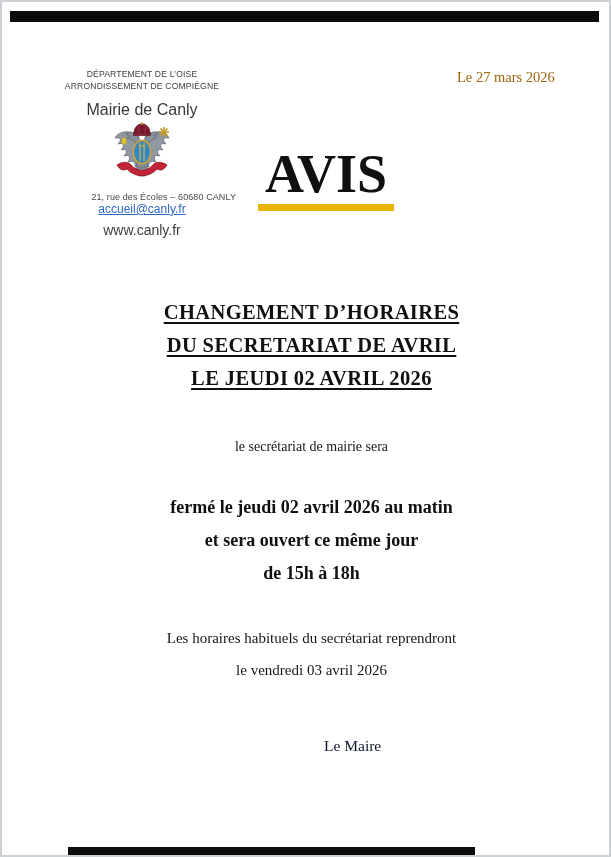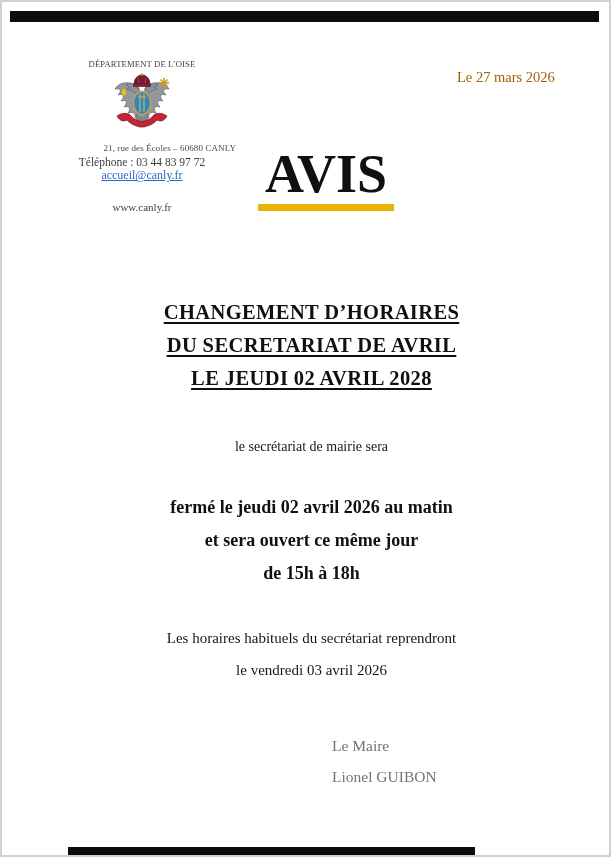--- a/index.html
+++ b/index.html
@@ -12,33 +12,33 @@
     overflow:hidden;
     font-family:"Liberation Serif", serif;
     color:#101010;
   }
   
   .bar-top{position:absolute;left:8px;top:9px;width:589px;height:11px;background:#0c0c0c;}
   .bar-bottom{position:absolute;left:66px;top:845px;width:407px;height:10px;background:#0c0c0c;}
 
   
   .letterhead{
-    position:absolute;left:46px;top:56px;width:188px;
+    position:absolute;left:46px;top:66px;width:188px;
     text-align:center;
-    font-family:Liberation Serif, serif;
+    font-family:Liberation Sans, sans-serif;
     color:#3e3e3e;
   }
   .lh-dept{font-size:8.6px;letter-spacing:.15px;color:#414141;line-height:1.45;}
   .lh-mairie{font-size:16px;color:#383838;margin-top:8px;}
   .lh-logo{margin-top:3px;line-height:0;}
   .lh-addr{font-size:9px;color:#4a4a4a;margin-top:6px;letter-spacing:.1px;text-align:right;}
   .lh-phone{font-size:11.5px;color:#3d3d3d;margin-top:3px;}
   .lh-mail{font-size:12px;margin-top:0;}
   .lh-mail a{color:#2e68c5;text-decoration:underline;cursor:pointer;}
-  .lh-www{font-size:11px;color:#3d3d3d;margin-top:18px;}
+  .lh-www{font-size:14px;color:#3d3d3d;margin-top:6px;}
 
   
   .date-line{position:absolute;left:455px;top:67px;font-size:14.5px;color:#a16207;}
 
   
   .avis-wrap{position:absolute;left:0;top:144px;width:648px;text-align:center;}
   .avis{
     display:inline-block;
     font-size:54px;font-weight:bold;line-height:1.04;
     letter-spacing:0px;
@@ -63,31 +63,33 @@
   .emphasis{
     position:absolute;left:0;top:489px;width:619px;
     text-align:center;font-weight:bold;font-size:18px;line-height:33px;
   }
 
   .followup{
     position:absolute;left:0;top:620px;width:619px;
     text-align:center;font-size:15px;line-height:32px;color:#161616;
   }
 
-  .signature{position:absolute;left:330px;top:728px;font-size:15.5px;line-height:31px;color:#737373;}
+  .signature{position:absolute;left:322px;top:728px;font-size:15.5px;line-height:31px;color:#0f172a;}
 </style>
 </head>
 <body>
 
 <div class="page">
 
   <div class="bar-top"></div>
 
   <div class="letterhead">
     <div class="lh-dept">DÉPARTEMENT DE L’OISE</div>
+    <div class="lh-dept">ARRONDISSEMENT DE COMPIÈGNE</div>
+    <div class="lh-mairie">Mairie de Canly</div>
 
     <div class="lh-logo">
       <svg width="60" height="64" viewBox="0 0 60 64" xmlns="http://www.w3.org/2000/svg">
 
         <path d="M27,15 C18,7 7,9 3,16 C9,15 10,18 6,22 C12,20 13,24 9,28 C15,26 16,30 12,34 C18,32 19,36 16,40 C22,38 24,41 23,45 L28,44 Z" fill="#9097a1" stroke="#666d78" stroke-width="0.8"></path>
 
         <path d="M33,15 C42,7 53,9 57,16 C51,15 50,18 54,22 C48,20 47,24 51,28 C45,26 44,30 48,34 C42,32 41,36 44,40 C38,38 36,41 37,45 L32,44 Z" fill="#9097a1" stroke="#666d78" stroke-width="0.8"></path>
 
         <path d="M27,17 C22,9 17,9 14,12 L18,14 L15,16 C20,17 24,20 26,23 Z" fill="#8a919b" stroke="#5f6670" stroke-width="0.7"></path>
         <path d="M33,17 C38,9 43,9 46,12 L42,14 L45,16 C40,17 36,20 34,23 Z" fill="#8a919b" stroke="#5f6670" stroke-width="0.7"></path>
@@ -110,50 +112,48 @@
         <path d="M30,0 L30,3 M28.6,1.5 L31.4,1.5" stroke="#c89a2a" stroke-width="1.1"></path>
 
         <ellipse cx="30" cy="30" rx="8.6" ry="11.6" fill="#2f86c8" stroke="#caa23d" stroke-width="1.6"></ellipse>
         <path d="M28,21 L28,39 M32,21 L32,39 M26.2,24 L33.8,24" stroke="#d9b13f" stroke-width="1.2" fill="none"></path>
 
         <path d="M5,43 C11,39 17,40 19,43 C25,50 35,50 41,43 C43,40 49,39 55,43 C52,48 49,49 45,47 C37,56 23,56 15,47 C11,49 8,48 5,43 Z" fill="#c32537" stroke="#8c1626" stroke-width="0.8"></path>
       </svg>
     </div>
 
     <div class="lh-addr">21, rue des Écoles – 60680 CANLY</div>
-    <div class="lh-phone">Téléphone : 03 44 83 97 72</div>
     <div class="lh-mail"><a>accueil@canly.fr</a></div>
     <div class="lh-www">www.canly.fr</div>
   </div>
 
   <div class="date-line">Le 27 mars 2026</div>
 
   <div class="avis-wrap">
     <div class="avis">AVIS</div>
   </div>
 
   <div class="headings">
     <div><span class="hline">CHANGEMENT D’HORAIRES</span></div>
     <div><span class="hline">DU SECRETARIAT DE AVRIL</span></div>
-    <div><span class="hline">LE JEUDI 02 AVRIL 2028</span></div>
+    <div><span class="hline">LE JEUDI 02 AVRIL 2026</span></div>
   </div>
 
   <div class="intro">le secrétariat de mairie sera</div>
 
   <div class="emphasis">
     <div>fermé le jeudi 02 avril 2026 au matin</div>
     <div>et sera ouvert ce même jour</div>
     <div>de 15h à 18h</div>
   </div>
 
   <div class="followup">
     <div>Les horaires habituels du secrétariat reprendront</div>
     <div>le vendredi 03 avril 2026</div>
   </div>
 
   <div class="signature">
     <div>Le Maire</div>
-    <div>Lionel GUIBON</div>
   </div>
 
   <div class="bar-bottom"></div>
 
 </div>
 
 </body></html>

